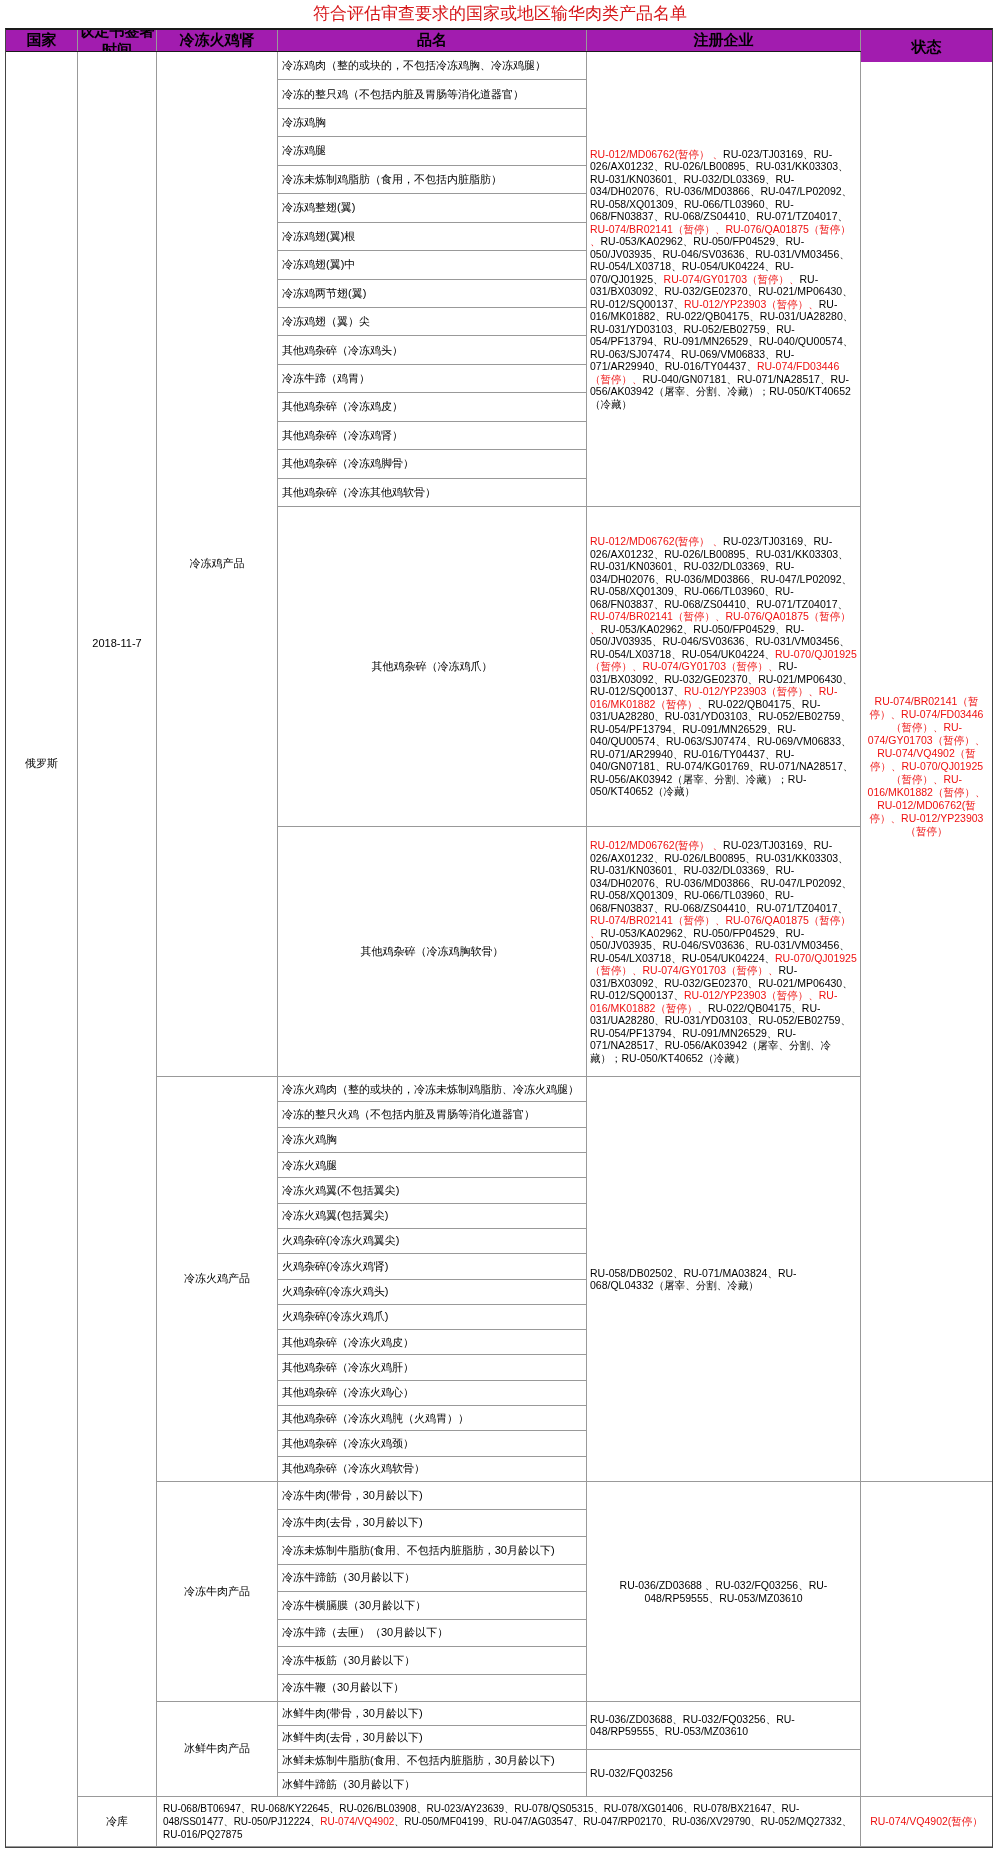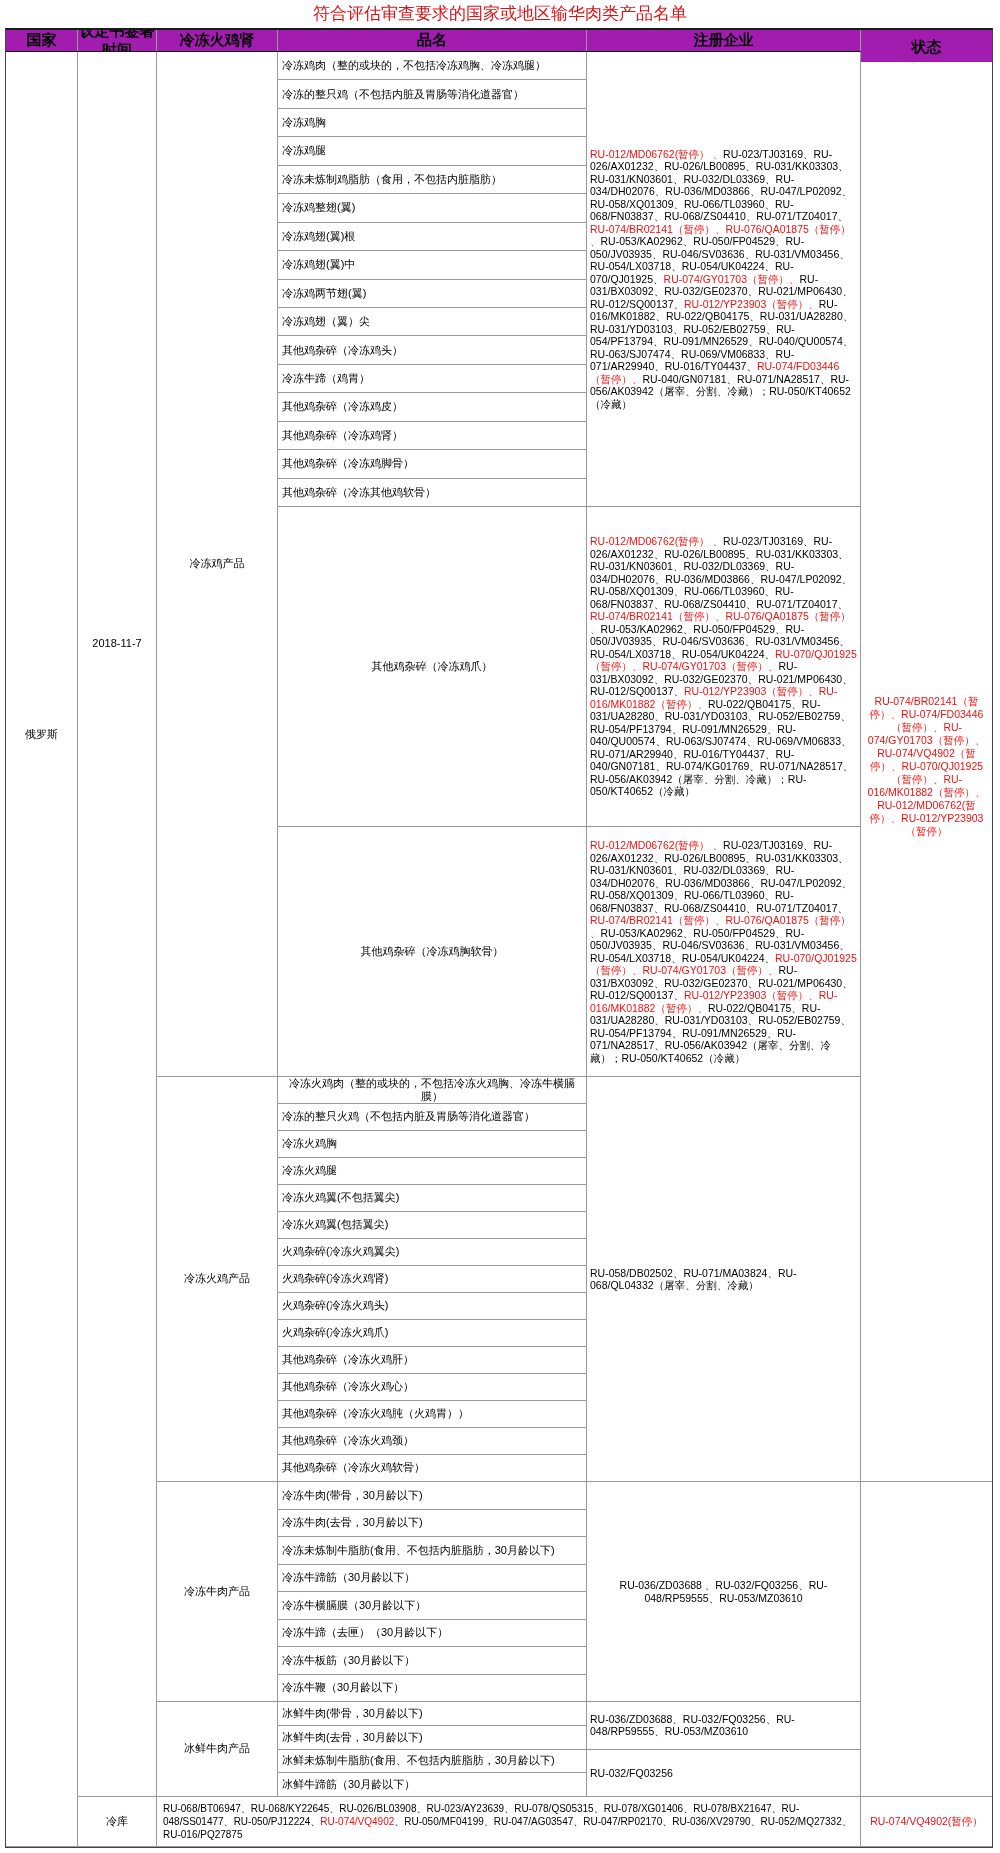--- a/index.html
+++ b/index.html
@@ -79,21 +79,21 @@
     <div class="cell w-date">议定书签署时间</div>
     <div class="cell w-cat">冷冻火鸡肾</div>
     <div class="cell w-prod">品名</div>
     <div class="cell w-ent">注册企业</div>
     <div class="cell w-status c-status" style="font-weight:bold">状态</div>
   </div>
 
   <div class="row">
 
     <div class="cell w-country rel" style="height:1795px">
-      <div class="vpos" style="top:676px">俄罗斯</div>
+      <div class="vpos" style="top:705px">俄罗斯</div>
     </div>
 
     <div class="col flex1">
       <div class="row">
 
         <div class="cell w-date rel" style="height:1745px">
           <div class="vpos" style="top:585px">2018-11-7</div>
         </div>
 
         <div class="col flex1">
@@ -171,21 +171,21 @@
                         <div><span class="red">RU-012/MD06762(暂停） 、</span><span>RU-023/TJ03169、</span><span>RU-026/AX01232、</span><span>RU-026/LB00895、</span><span>RU-031/KK03303、</span><span>RU-031/KN03601、</span><span>RU-032/DL03369、</span><span>RU-034/DH02076、</span><span>RU-036/MD03866、</span><span>RU-047/LP02092、</span><span>RU-058/XQ01309、</span><span>RU-066/TL03960、</span><span>RU-068/FN03837、</span><span>RU-068/ZS04410、</span><span>RU-071/TZ04017、</span><span class="red">RU-074/BR02141（暂停）、</span><span class="red">RU-076/QA01875（暂停） 、</span><span>RU-053/KA02962、</span><span>RU-050/FP04529、</span><span>RU-050/JV03935、</span><span>RU-046/SV03636、</span><span>RU-031/VM03456、</span><span>RU-054/LX03718、</span><span>RU-054/UK04224、</span><span class="red">RU-070/QJ01925（暂停）、</span><span class="red">RU-074/GY01703（暂停）、</span><span>RU-031/BX03092、</span><span>RU-032/GE02370、</span><span>RU-021/MP06430、</span><span>RU-012/SQ00137、</span><span class="red">RU-012/YP23903（暂停）、</span><span class="red">RU-016/MK01882（暂停）、</span><span>RU-022/QB04175、</span><span>RU-031/UA28280、</span><span>RU-031/YD03103、</span><span>RU-052/EB02759、</span><span>RU-054/PF13794、</span><span>RU-091/MN26529、</span><span>RU-071/NA28517、</span><span>RU-056/AK03942（屠宰、分割、冷藏）；</span><span>RU-050/KT40652（冷藏）</span></div>
                       </div>
                   </div>
                 </div>
               </div>
 
               <div class="row" style="height:405px">
                 <div class="cell c-cat">冷冻火鸡产品</div>
                 <div class="col c-prods">
                     <div class="prow">
-                      <span>冷冻火鸡肉（整的或块的，不包括冷冻火鸡胸、冷冻牛横膈膜）</span>
+                      <span>冷冻火鸡肉（整的或块的，冷冻未炼制鸡脂肪、冷冻火鸡腿）</span>
                     </div>
                     <div class="prow">
                       <span>冷冻的整只火鸡（不包括内脏及胃肠等消化道器官）</span>
                     </div>
                     <div class="prow">
                       <span>冷冻火鸡胸</span>
                     </div>
                     <div class="prow">
                       <span>冷冻火鸡腿</span>
                     </div>
@@ -199,20 +199,23 @@
                       <span>火鸡杂碎(冷冻火鸡翼尖)</span>
                     </div>
                     <div class="prow">
                       <span>火鸡杂碎(冷冻火鸡肾)</span>
                     </div>
                     <div class="prow">
                       <span>火鸡杂碎(冷冻火鸡头)</span>
                     </div>
                     <div class="prow">
                       <span>火鸡杂碎(冷冻火鸡爪)</span>
+                    </div>
+                    <div class="prow">
+                      <span>其他鸡杂碎（冷冻火鸡皮）</span>
                     </div>
                     <div class="prow">
                       <span>其他鸡杂碎（冷冻火鸡肝）</span>
                     </div>
                     <div class="prow">
                       <span>其他鸡杂碎（冷冻火鸡心）</span>
                     </div>
                     <div class="prow">
                       <span>其他鸡杂碎（冷冻火鸡肫（火鸡胃））</span>
                     </div>

